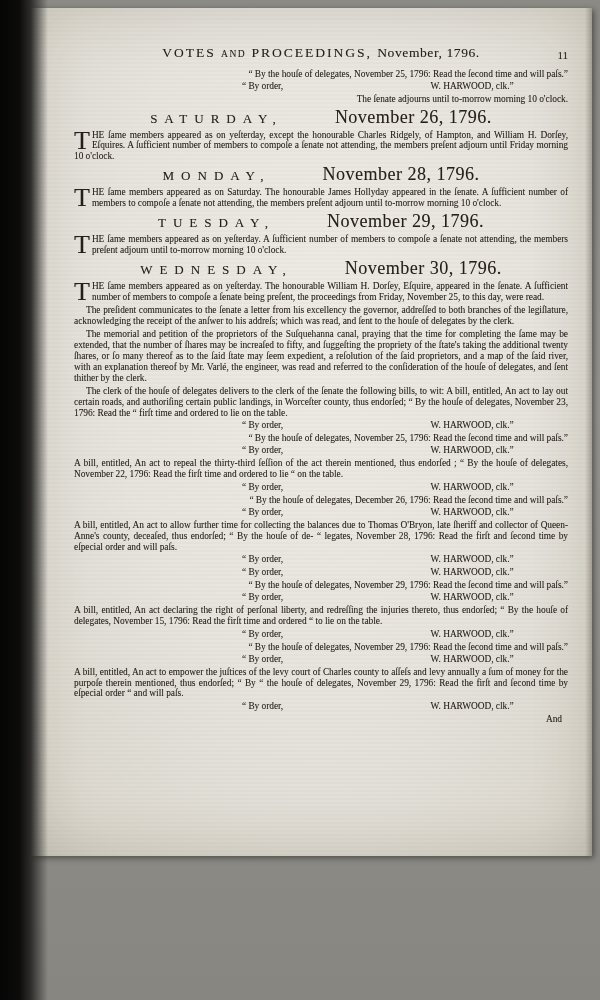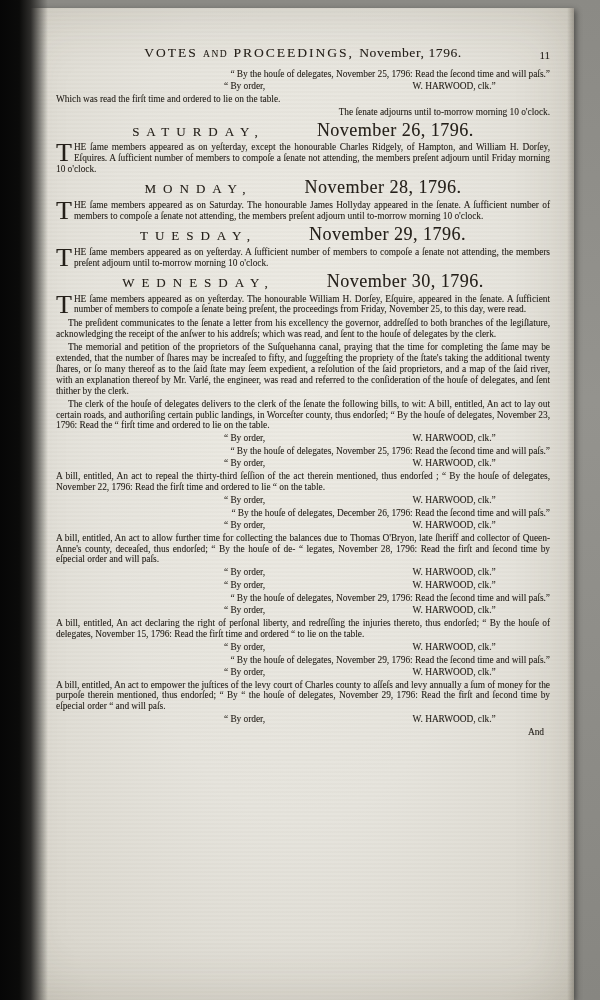--- a/index.html
+++ b/index.html
@@ -3,21 +3,21 @@
 <meta charset="utf-8">
 <style>
   * { margin:0; padding:0; box-sizing:border-box; }
   html,body { width:600px; height:1000px; }
   body {
     position:relative; overflow:hidden;
     background:linear-gradient(180deg,#8b8a85 0%,#94938e 40%,#878681 100%);
     font-family:"Liberation Serif","DejaVu Serif",serif;
   }
   .paper {
-    position:absolute; left:8px; top:8px; width:566px; height:993px;
+    position:absolute; left:26px; top:8px; width:566px; height:848px;
     background:radial-gradient(ellipse at 52% 38%, #edebe4 0%, #e6e4dd 50%, #dbd8cf 85%, #cfccc2 100%);
     box-shadow:inset 0 0 60px rgba(70,60,40,.18), 2px 2px 6px rgba(0,0,0,.45);
     overflow:hidden;
   }
   .paper::before {
     content:""; position:absolute; right:0; top:0; bottom:0; width:7px;
     background:linear-gradient(270deg, rgba(90,85,75,.4), rgba(90,85,75,0)); pointer-events:none;
   }
   .paper::after {
     content:""; position:absolute; inset:0; pointer-events:none;
@@ -61,21 +61,20 @@
     <div class="pagehead">
       <span><span>VOTES</span> <span class="and">AND</span> <span>PROCEEDINGS,</span> <span class="hdate">November, 1796.</span></span>
       <span class="pagenum">11</span>
     </div>
 
     <p class="quote">“ By the houſe of delegates, November 25, 1796: Read the ſecond time and will paſs.”</p>
     <div class="byorder">
       <span class="bo-left">“ By order,</span>
       <span class="bo-right">W. HARWOOD, clk.”</span>
     </div>
-    <p class="flush">Which was read the firſt time and ordered to lie on the table.</p>
     <p class="indent-lg">The ſenate adjourns until to-morrow morning 10 o'clock.</p>
 
     <h2 class="day-heading">
       <span class="day">SATURDAY,</span><span class="ddate">November 26, 1796.</span>
     </h2>
     <p class="dropcap-para"><span class="dropcap">T</span><span>HE ſame members appeared as on yeſterday, except the honourable Charles Ridgely, of Hampton, and William H. Dorſey, Eſquires.  A ſufficient number of members to compoſe a ſenate not attending, the members preſent adjourn until Friday morning 10 o'clock.</span></p>
 
     <h2 class="day-heading">
       <span class="day">MONDAY,</span><span class="ddate">November 28, 1796.</span>
     </h2>

